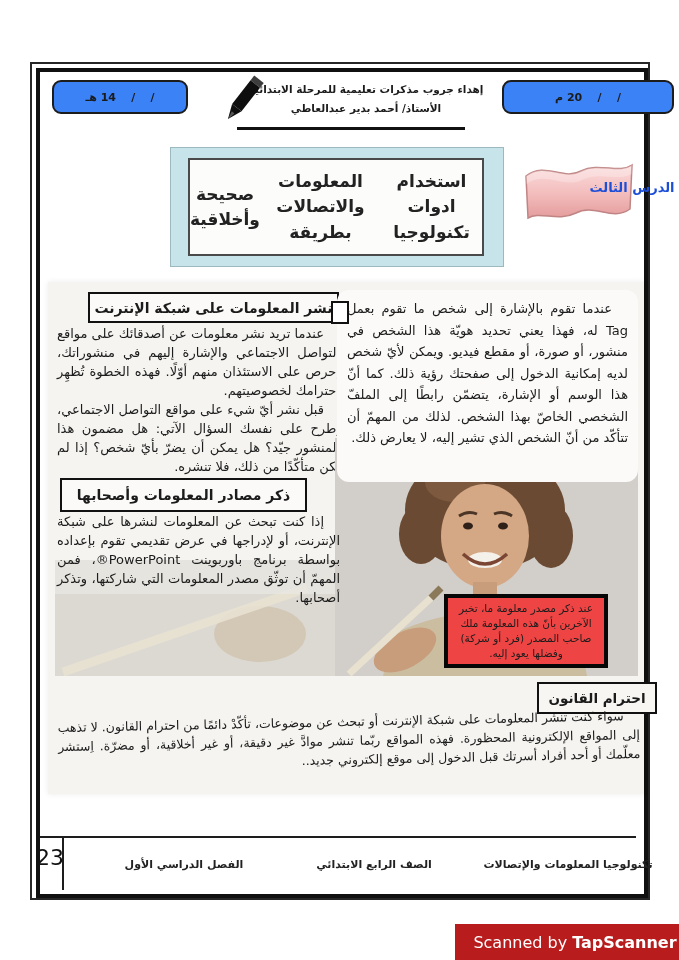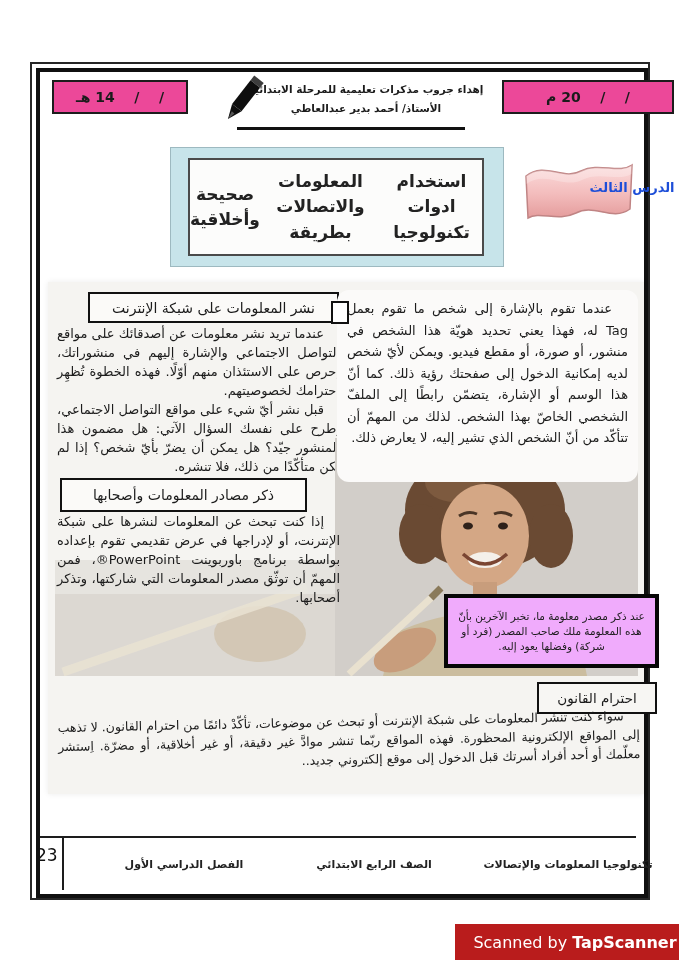--- a/index.html
+++ b/index.html
@@ -3,65 +3,65 @@
 <meta charset="utf-8">
 <style>
   html,body{margin:0;padding:0;background:#ffffff;}
   .sheet{position:relative;width:679px;height:960px;background:#ffffff;overflow:hidden;
          font-family:"DejaVu Sans",sans-serif;color:#1b1b1b;}
   .abs{position:absolute;}
   
   .frame-outer{left:30px;top:62px;width:616px;height:834px;border:2px solid #262626;pointer-events:none;}
   .frame-inner{left:36px;top:68px;width:604px;height:822px;border:4px solid #101010;pointer-events:none;}
   
-  .date-box{top:80px;height:30px;border:2px solid #1c1c1c;border-radius:0;background:#ec4899;
-            display:flex;align-items:center;justify-content:center;font-weight:bold;font-size:14px;direction:rtl;}
+  .date-box{top:80px;height:30px;border:2px solid #1c1c1c;border-radius:9px;background:#3b82f6;
+            display:flex;align-items:center;justify-content:center;font-weight:bold;font-size:11px;direction:rtl;}
   .date-box span{white-space:pre;}
   .hijri{left:52px;width:132px;}
   .greg{left:458px;width:168px;margin-left:44px;}
   .dedication{left:246px;top:80px;width:240px;text-align:center;direction:rtl;font-weight:bold;
               font-size:10.5px;line-height:1.8;}
   .ded-underline{left:237px;top:127px;width:228px;height:3px;background:#111;}
   .pencil{left:218px;top:72px;width:48px;height:58px;}
   
   .title-blue{left:170px;top:147px;width:332px;height:118px;background:#c7e4ea;border:1px solid #9db9c0;}
   .title-white{left:188px;top:158px;width:292px;height:94px;background:#fcfcfb;border:2px solid #4a4a4a;
                display:flex;align-items:center;justify-content:center;text-align:center;
                font-weight:bold;font-size:17px;line-height:1.5;direction:rtl;color:#222;}
   .ribbon-svg{left:519px;top:156px;width:120px;height:72px;}
   .ribbon-label{left:527px;top:180px;width:116px;text-align:center;font-weight:bold;font-size:13px;
                 direction:rtl;color:#1d4ed8;padding-left:47px;}
   
   .book-area{left:48px;top:282px;width:596px;height:512px;background:#f5f4f1;box-shadow:0 0 6px rgba(0,0,0,.08);}
   
   .para{direction:rtl;text-align:justify;text-indent:16px;font-size:13px;line-height:19px;color:#1c1c1c;}
   .h-box{border:2px solid #111;background:#fbfaf8;display:flex;align-items:center;justify-content:center;
-         font-weight:normal;font-size:14px;direction:rtl;}
+         font-weight:bold;font-size:14px;direction:rtl;}
   .pub-heading{left:88px;top:292px;width:247px;height:27px;}
   .pub-p1{left:57px;top:324px;width:283px;}
   .pub-p2{left:57px;top:400px;width:283px;}
   .src-heading{left:60px;top:478px;width:243px;height:30px;z-index:6;}
   .src-p{left:57px;top:512px;width:283px;z-index:6;}
   .tag-box{left:337px;top:290px;width:301px;height:192px;background:#fbfaf9;border-radius:12px;z-index:5;
            padding:8px 10px;box-sizing:border-box;}
   .tag-box .para{font-size:13px;line-height:21.5px;}
   .tag-sq{left:331px;top:301px;width:14px;height:19px;border:2px solid #111;background:#fff;z-index:7;}
   
   .photo-main{left:335px;top:438px;width:303px;height:238px;z-index:2;}
   .photo-ext{left:55px;top:560px;width:280px;height:116px;z-index:1;}
-  .caption{left:444px;top:594px;width:215px;height:74px;border:4px solid #060606;background:#f0abfc;z-index:8;
+  .caption{left:444px;top:594px;width:164px;height:74px;border:4px solid #060606;background:#ef4444;z-index:8;
            box-sizing:border-box;padding:3px 5px;display:flex;align-items:center;}
   .caption .para{font-size:10.5px;line-height:15px;text-indent:0;text-align:center;}
   
   .law-heading{left:537px;top:682px;width:116px;height:28px;font-size:13.5px;background:#f7f6f3;}
   .law-p{left:58px;top:712px;width:582px;font-size:12.5px;line-height:19px;transform:rotate(-1.2deg);}
   
   .foot-line{left:40px;top:836px;width:596px;height:2px;background:#1d1d1d;}
   .foot-vline{left:62px;top:838px;width:2px;height:52px;background:#1d1d1d;}
-  .page-num{left:36px;top:845px;width:26px;font-size:17px;color:#111;}
+  .page-num{left:36px;top:845px;width:26px;font-size:22px;color:#111;}
   .foot-label{top:858px;text-align:center;direction:rtl;font-size:11px;font-weight:bold;color:#222;margin-left:24px;}
   .f-sem{left:95px;width:130px;}
   .f-grade{left:275px;width:150px;}
   .f-subj{left:455px;width:178px;}
   
   .scan-bar{left:455px;top:924px;width:240px;height:36px;background:#b91c1c;color:#fff;
             display:flex;align-items:center;justify-content:center;font-size:16px;}
   .scan-bar .brand{font-weight:bold;margin-left:5px;}
 </style>
 </head>

